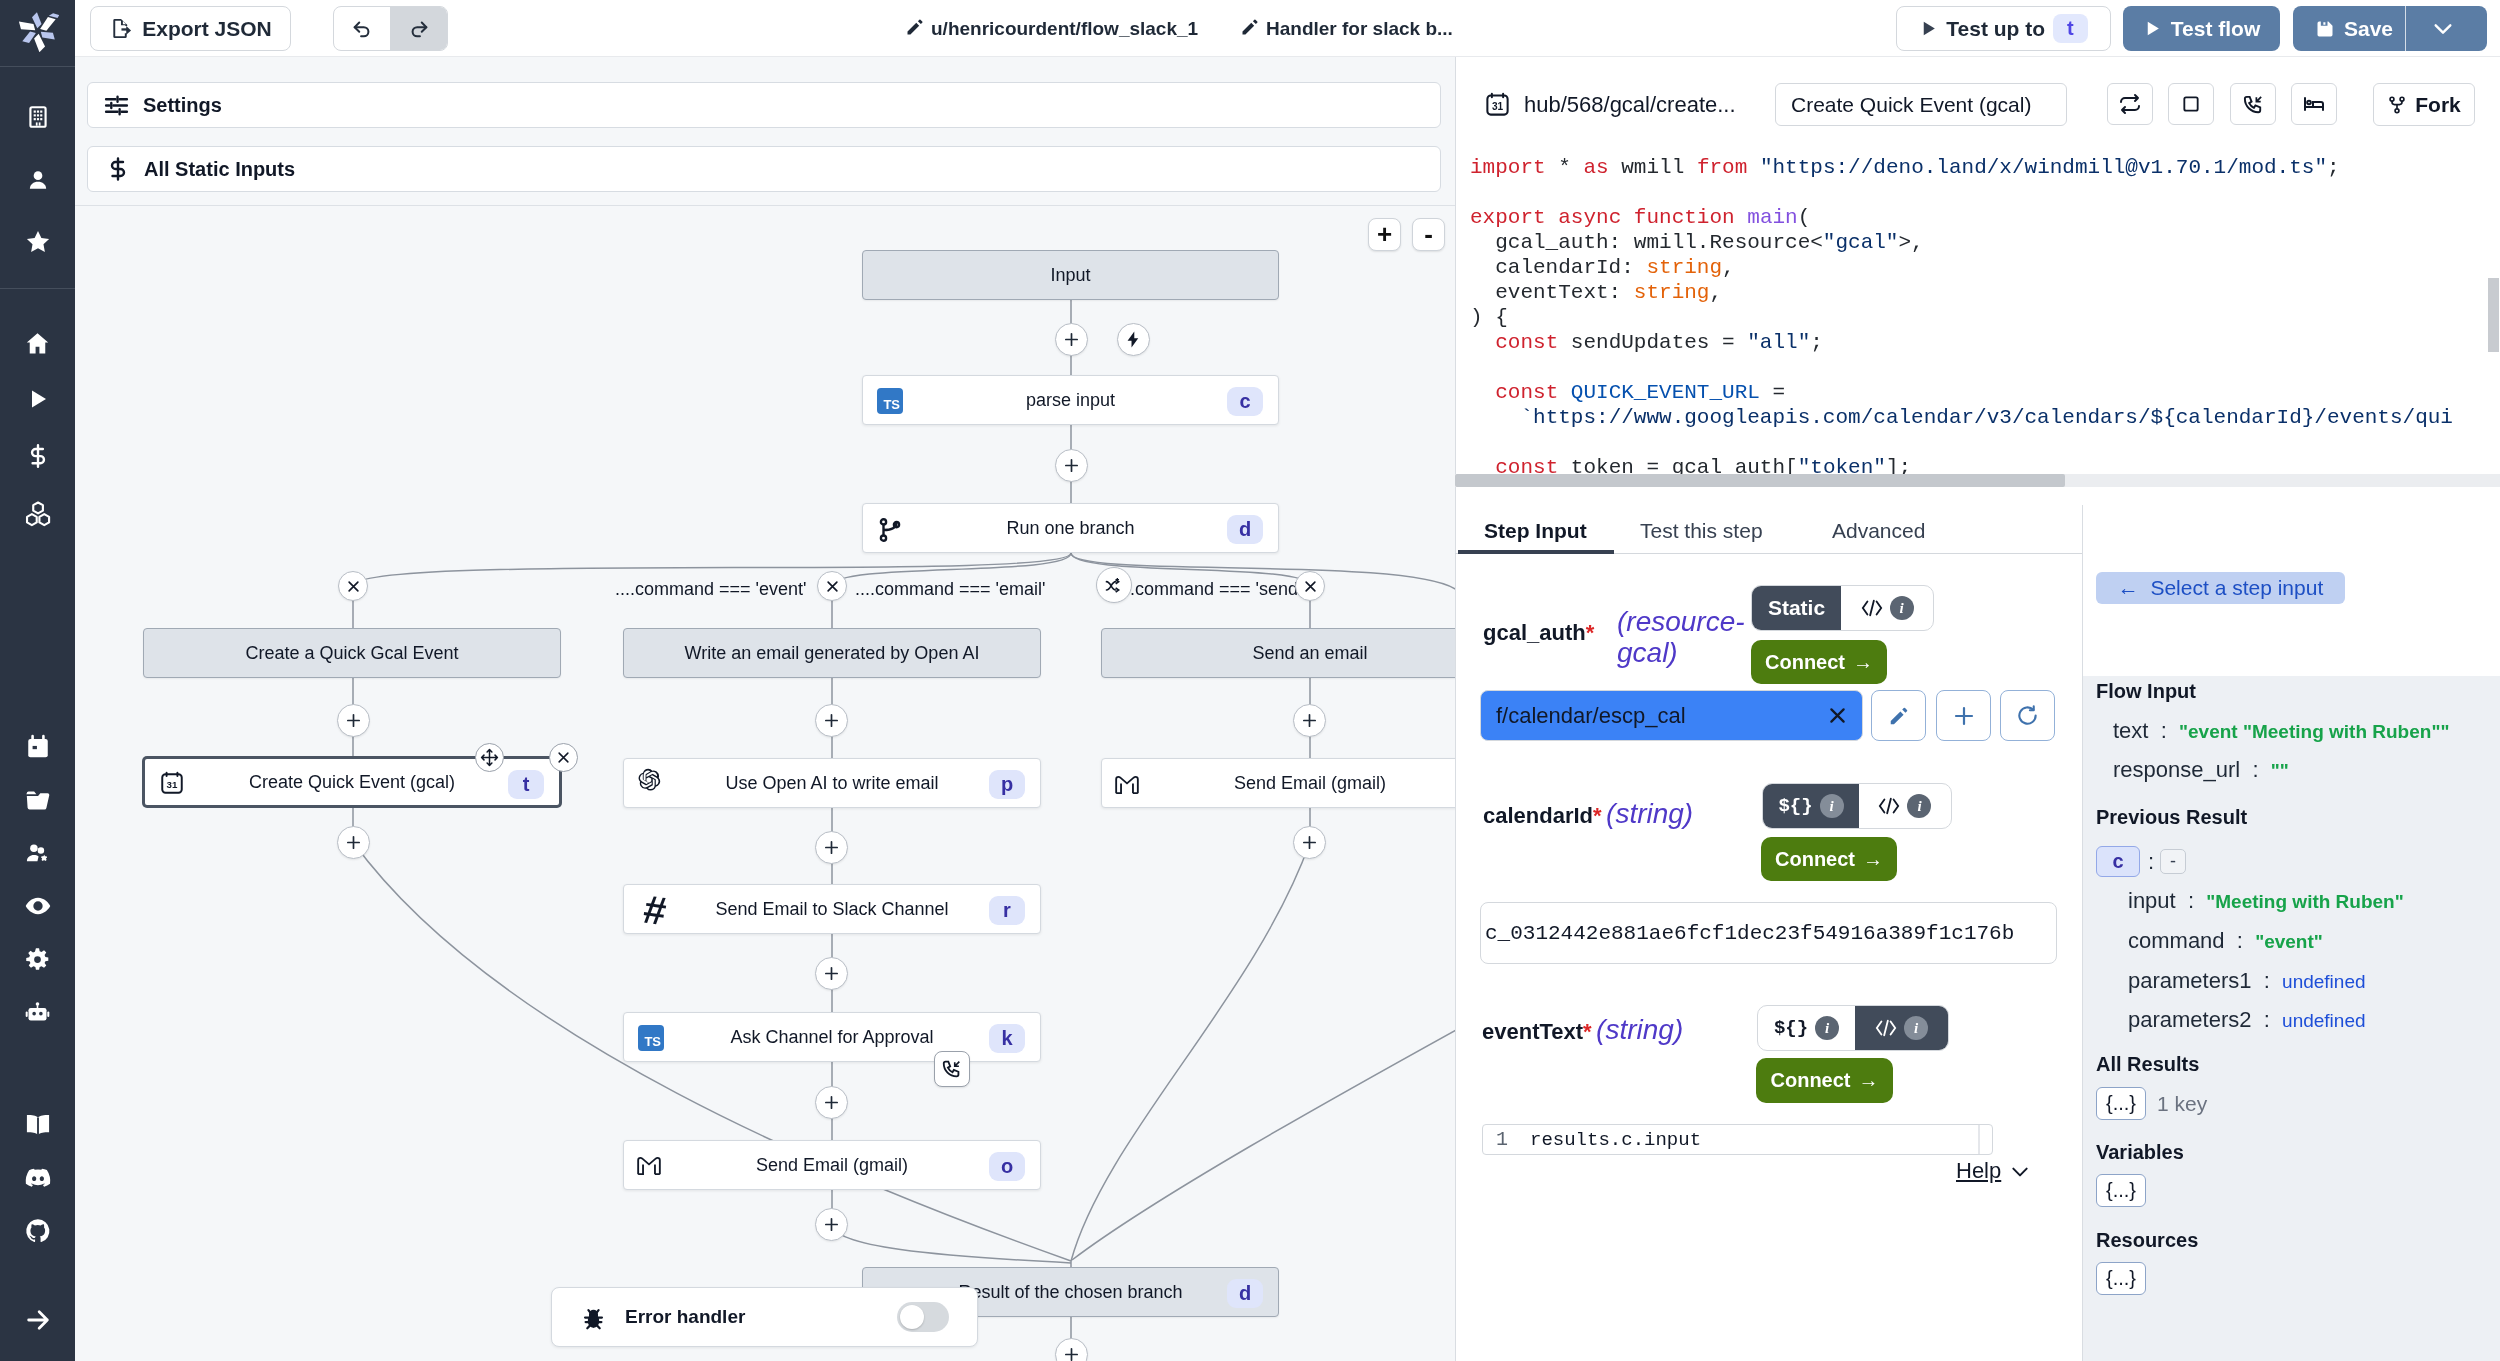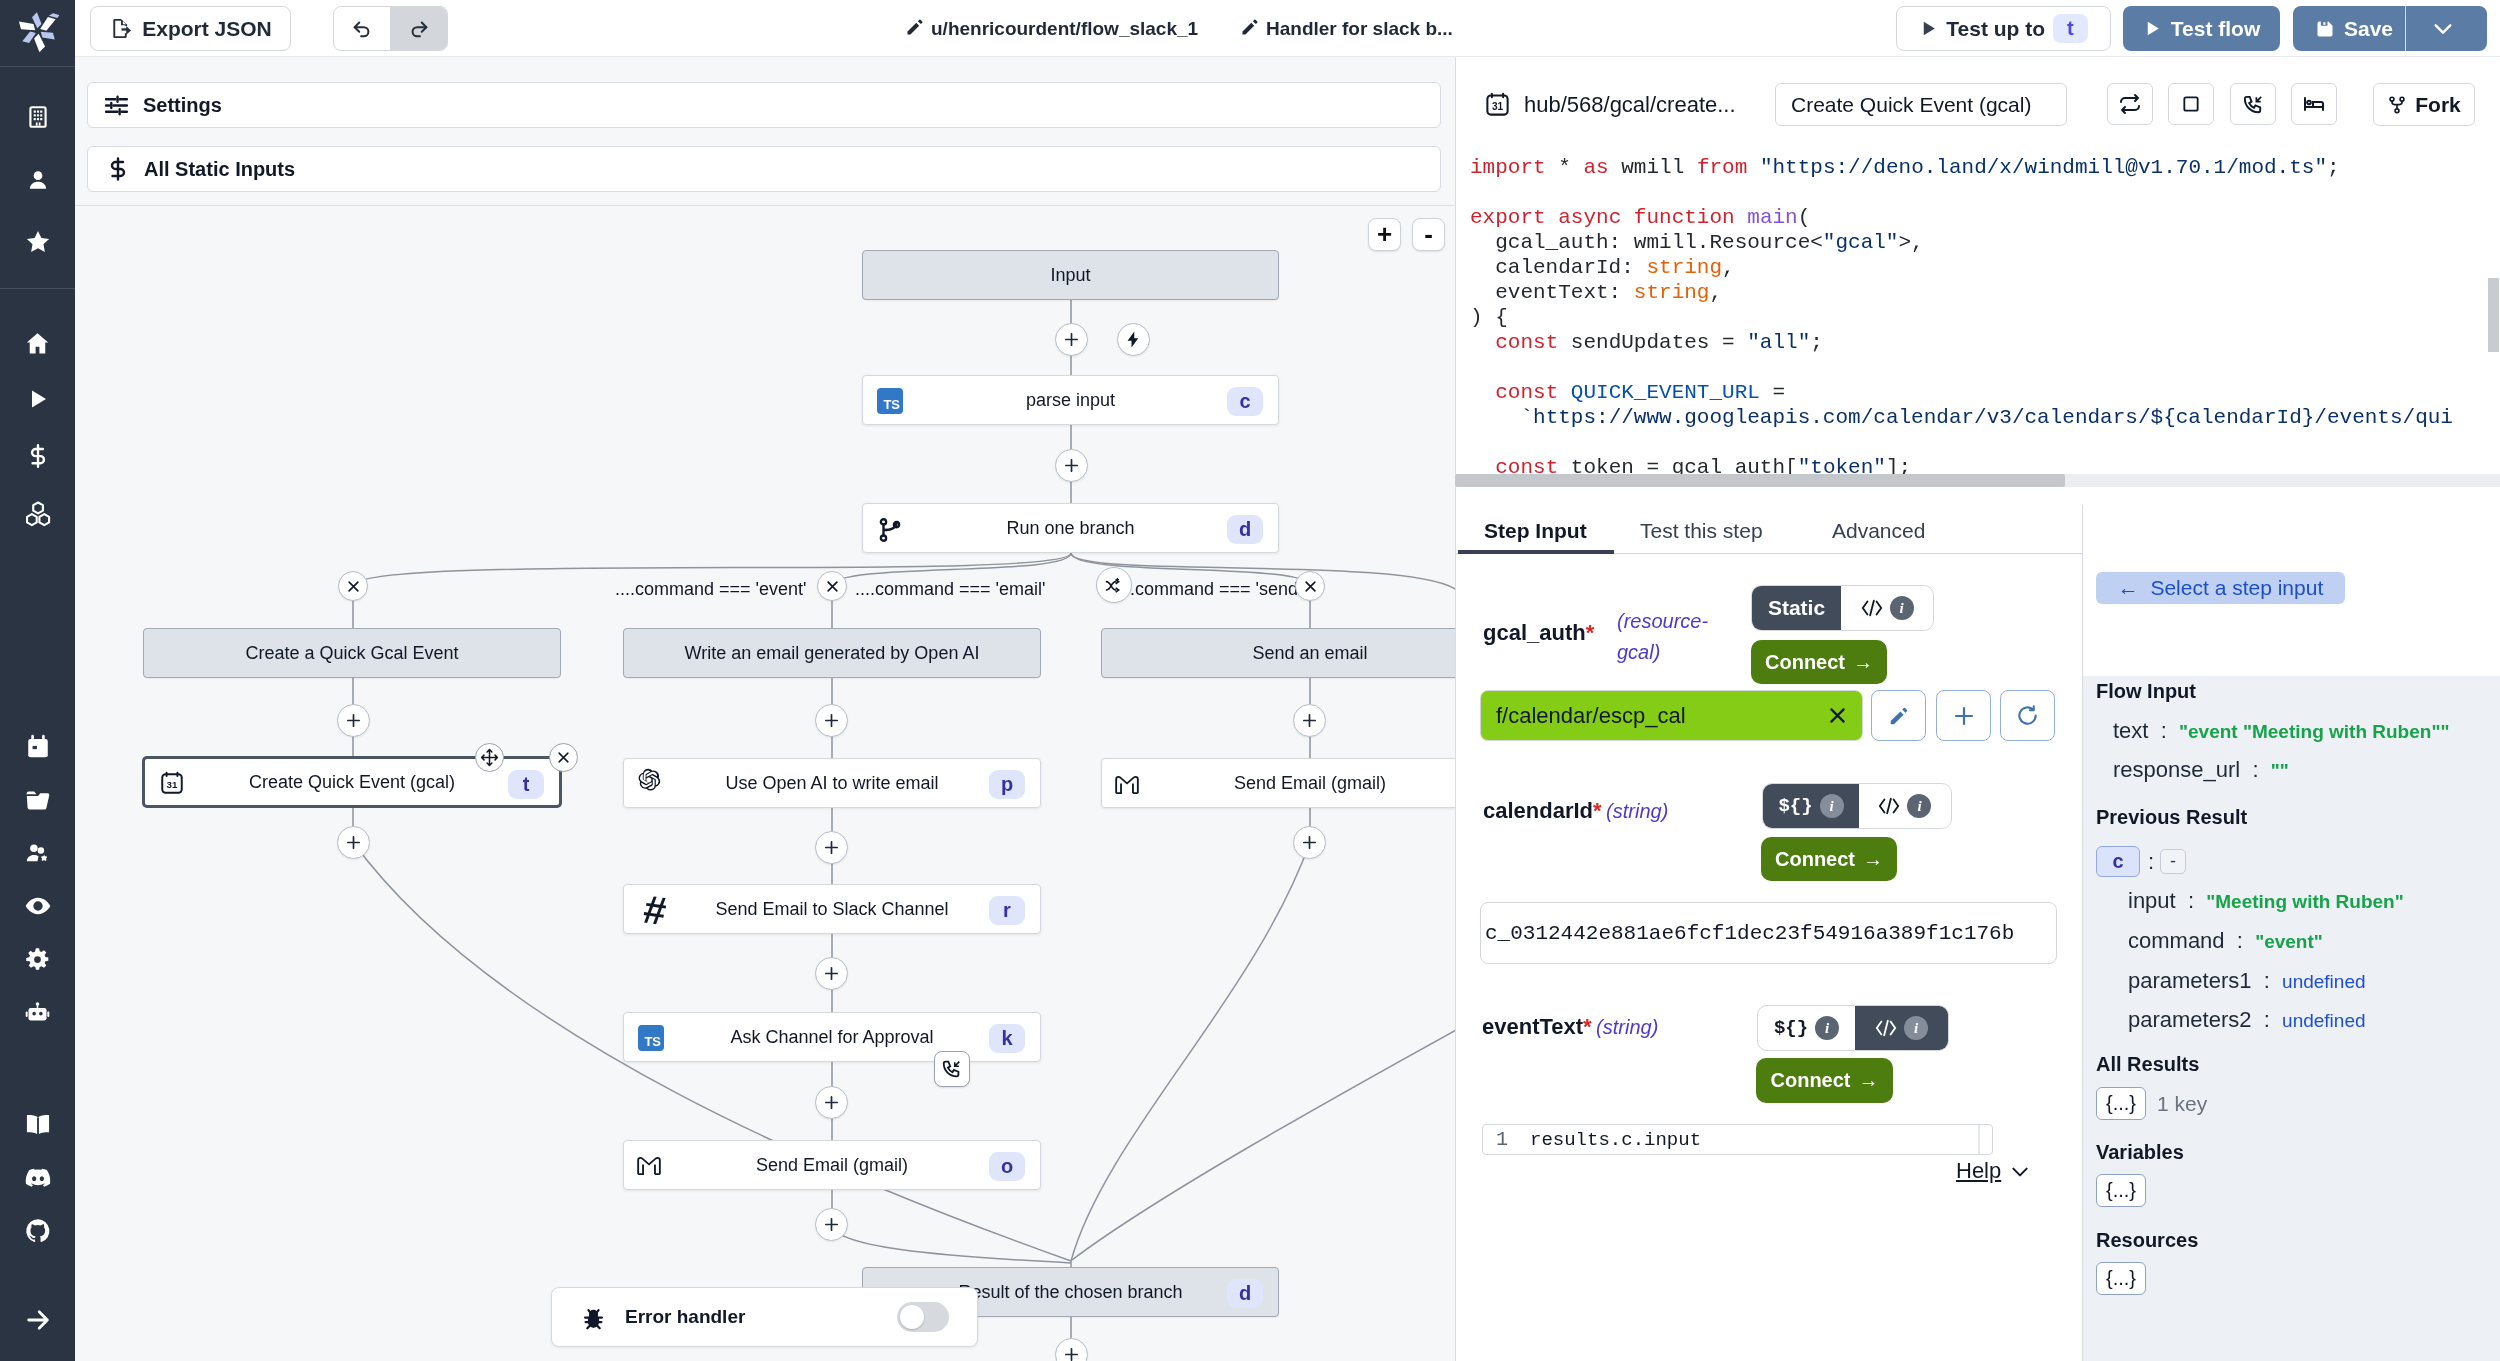--- a/index.html
+++ b/index.html
@@ -25,21 +25,21 @@
 .condlbl{position:absolute;background:#f5f7f9;font-size:18px;color:#111827;white-space:nowrap}
 .nicon{position:absolute;left:14px;top:12px;width:26px;height:26px}
 
 #rpanel{left:1455px;top:57px;width:1045px;height:1304px;background:#fff;border-left:1px solid #d9dde2}
 .hic{position:absolute;width:46px;height:42px;border:1px solid #d4d8dd;border-radius:6px;background:#fff;display:flex;align-items:center;justify-content:center}
 .mono{font-family:"Liberation Mono",monospace}
 
 .kw{color:#cf222e}.fn{color:#8250df}.str{color:#0a3069}.typ{color:#e36209}.cn{color:#0550ae}
 .tab{position:absolute;font-size:21px;color:#374151}
 .fldlbl{font-size:22px;font-weight:700;color:#111827}
-.itpur{font-style:italic;color:#4f39c8;font-size:20px}
+.itpur{font-style:italic;color:#4f39c8;font-size:28px}
 .connect{position:absolute;background:#4d7c0f;border-radius:10px;color:#fff;font-weight:700;font-size:20px;display:flex;align-items:center;justify-content:center;gap:8px}
 .pill{position:absolute;height:46px;border:1px solid #d4d8dd;border-radius:10px;background:#fff;display:flex;overflow:hidden}
 .pill .dk{background:#414b5a;color:#fff}
 .pill>div{display:flex;align-items:center;justify-content:center;gap:8px}
 .inf{width:24px;height:24px;border-radius:50%;background:#5b6572;color:#fff;font-size:15px;font-weight:700;display:flex;align-items:center;justify-content:center;font-family:"Liberation Serif",serif;font-style:italic}
 .obtn{position:absolute;width:55px;height:51px;border:1.5px solid #93b1d8;border-radius:8px;background:#fff;display:flex;align-items:center;justify-content:center}
 
 .sech{font-size:20px;font-weight:700;color:#111827}
 .greenv{color:#17a34a;font-weight:700;font-size:19px}
 .redv{color:#1d4ed8;font-weight:400;font-size:19px}
@@ -531,21 +531,21 @@
 <div class="pill" style="left:1751px;top:585px;width:183px">
       <div class="dk" style="width:90px;font-size:21px;font-weight:700">Static</div>
       <div style="width:93px;gap:7px">
         <svg width="22" height="18" viewBox="0 0 24 18" fill="none" stroke="#111827" stroke-width="2" stroke-linecap="round">
           <path d="M7 2L2 9l5 7M17 2l5 7-5 7M14 1l-4 16"></path>
         </svg>
         <span class="inf">i</span>
       </div>
     </div>
 <div class="connect" style="left:1751px;top:640px;width:136px;height:44px">Connect <span style="font-weight:400">→</span></div>
-<div class="abs" style="left:1480px;top:690px;width:383px;height:51px;border:1px solid #d4d8dd;border-radius:8px;background:#84cc16;display:flex;align-items:center;padding:0 15px;font-size:22px;color:#111827">f/calendar/escp_cal<svg style="position:absolute;right:14px" width="21" height="21" viewBox="0 0 24 24" stroke="#111827" stroke-width="2.6" stroke-linecap="round">
+<div class="abs" style="left:1480px;top:690px;width:383px;height:51px;border:1px solid #d4d8dd;border-radius:8px;background:#3b82f6;display:flex;align-items:center;padding:0 15px;font-size:22px;color:#111827">f/calendar/escp_cal<svg style="position:absolute;right:14px" width="21" height="21" viewBox="0 0 24 24" stroke="#111827" stroke-width="2.6" stroke-linecap="round">
         <path d="M5 5l14 14M19 5L5 19"></path>
       </svg></div>
 <div class="obtn" style="left:1871px;top:690px">
       <svg width="22" height="22" viewBox="0 0 24 24" fill="#3f72ad">
         <path d="M3 17.5V21h3.5L17 10.5 13.5 7zM20.7 6.8a1 1 0 000-1.4l-2.1-2.1a1 1 0 00-1.4 0L15.5 5 19 8.5z"></path>
       </svg>
     </div>
 <div class="obtn" style="left:1936px;top:690px">
       <svg width="24" height="24" viewBox="0 0 24 24" fill="none" stroke="#3f72ad" stroke-width="2.2" stroke-linecap="round">
         <path d="M12 4v16M4 12h16"></path>

